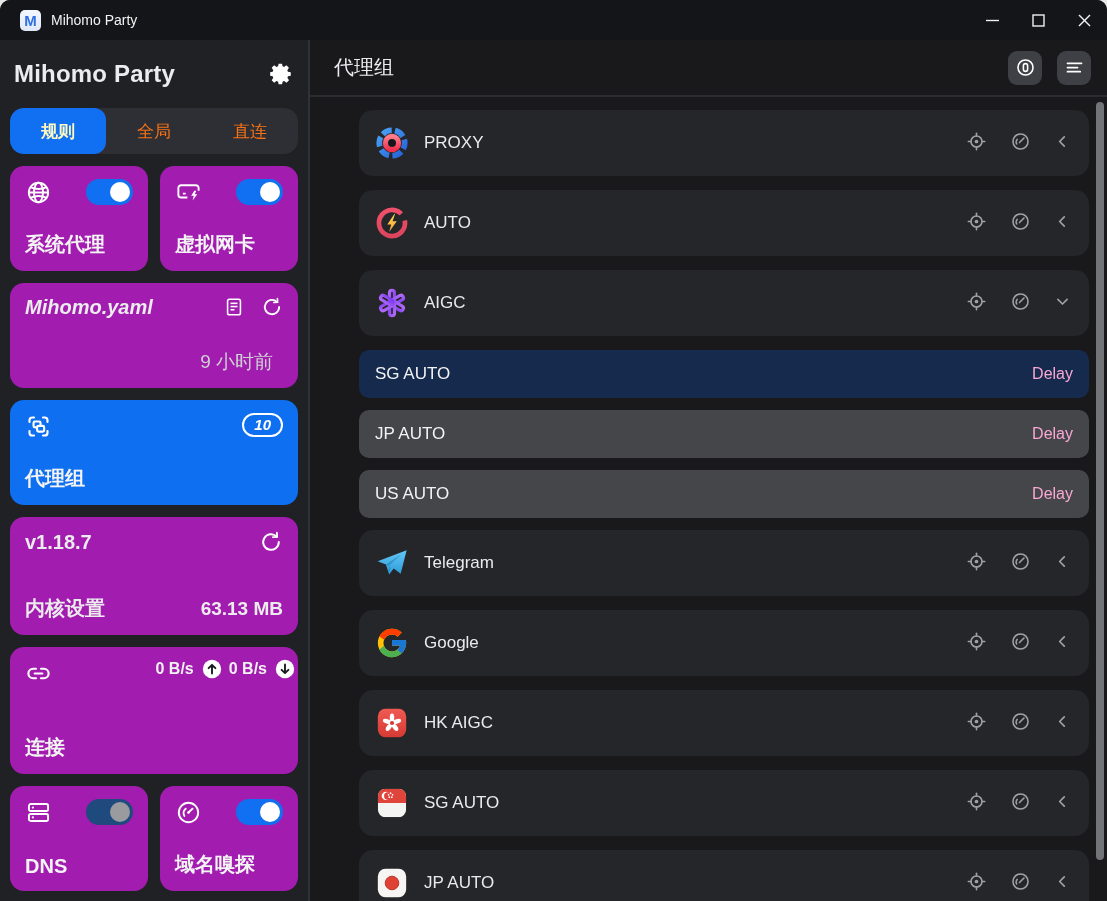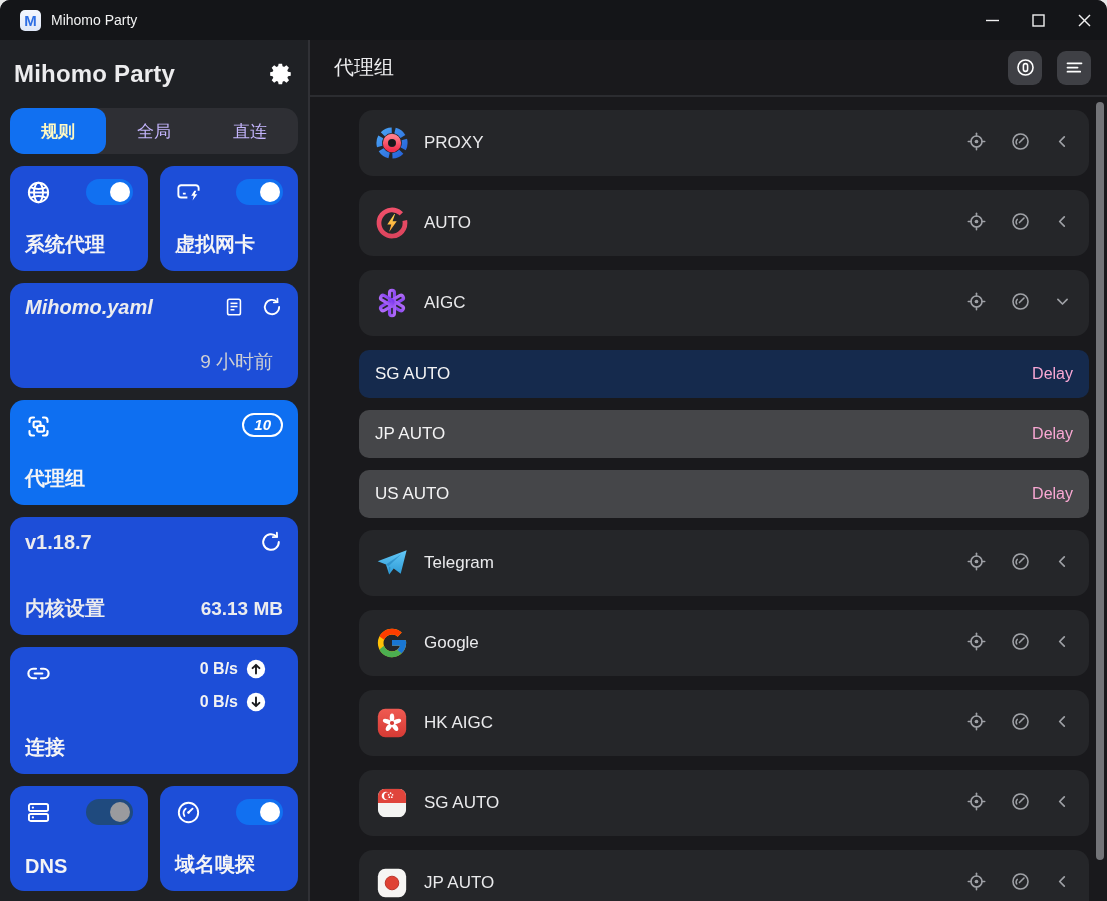--- a/index.html
+++ b/index.html
@@ -19,25 +19,25 @@
 
   
   .bodywrap { flex:1; display:flex; min-height:0; }
 
   
   .sidebar { width:310px; flex-shrink:0; background:#1f2125; border-right:2px solid #303136; padding:0 10px; }
   .side-header { height:68px; display:flex; align-items:center; padding:0 4px; }
   .side-title { font-size:24px; font-weight:bold; letter-spacing:.2px; }
   .gear { margin-left:auto; width:26px; height:26px; color:#fff; }
   .tabbar { height:46px; background:#2e2f34; border-radius:14px; display:flex; overflow:hidden; }
-  .tab { flex:1; display:flex; align-items:center; justify-content:center; font-size:17px; color:#c4b5fd; }
+  .tab { flex:1; display:flex; align-items:center; justify-content:center; font-size:17px; color:#f97316; }
   .tab.active { background:#1170f1; border-radius:12px; color:#fef9c3; font-weight:bold; }
   .cards { margin-top:12px; display:flex; flex-direction:column; gap:12px; }
   .cardrow { display:flex; gap:12px; }
-  .card { background:#1d4ed8; border-radius:14px; padding:13px 15px; position:relative; }
+  .card { background:#a21caf; border-radius:14px; padding:13px 15px; position:relative; }
   .half { flex:1; height:105px; }
   .card .topline { display:flex; align-items:flex-start; justify-content:space-between;font-style:italic; }
   .card .biglabel { position:absolute; left:15px; bottom:13px; font-size:20px; font-weight:bold; color:#f4f4f5; }
   .cicon { width:27px; height:27px; color:#fff; }
   .cicon svg { width:100%; height:100%; }
   .toggle { width:47px; height:26px; border-radius:13px; background:#3a3b40; position:relative; }
   .toggle.on { background:#1170f1; }
   .toggle .knob { position:absolute; top:3px; left:3px; width:20px; height:20px; border-radius:50%; background:#fff; }
   .toggle.on .knob { left:auto; right:3px; }
   .toggle.dim { background:#1f4a7e; }
@@ -47,21 +47,21 @@
   .prof-icons { display:flex; gap:16px; color:#fff; }
   .prof-icons svg { width:22px; height:22px; }
   .updated { position:absolute; right:25px; bottom:13px; font-size:19px; color:#cfd0d3; }
   .bluecard { background:#0e6ff1; height:105px; }
   .badge { border:2px solid #fff; border-radius:999px; padding:1px 10px 2px; font-size:15px; font-weight:600; color:#fff; }
   .corecard { height:118px; display:flex; flex-direction:column; justify-content:space-between; }
   .corerow { display:flex; align-items:center; justify-content:space-between; }
   .ver { font-size:20px; font-weight:bold; }
   .mem { font-size:19px; font-weight:bold; }
   .conncard { height:127px; }
-  .speedcol { position:absolute; top:12px; right:32px; display:flex; flex-direction:column; gap:13px; align-items:flex-end; }
+  .speedcol { position:absolute; top:12px; right:3px; display:flex; gap:7px; align-items:flex-end; }
   .speedrow { display:flex; align-items:center; gap:8px; font-size:16px; font-weight:600; color:#f2f2f3; }
   .arrcirc { width:20px; height:20px; }
 
   
   .main { flex:1; display:flex; flex-direction:column; position:relative; min-width:0; background:#19191c; }
   .main-header { height:57px; flex-shrink:0; display:flex; align-items:center; padding:0 16px 0 24px; border-bottom:2px solid #2b2c30; }
   .main-title { font-size:20px; color:#ececee; }
   .hbtns { margin-left:auto; display:flex; gap:15px; }
   .hbtn { width:34px; height:34px; border-radius:9px; background:#3f4045; display:flex; align-items:center; justify-content:center; color:#fff; }
   .hbtn svg { width:21px; height:21px; }

